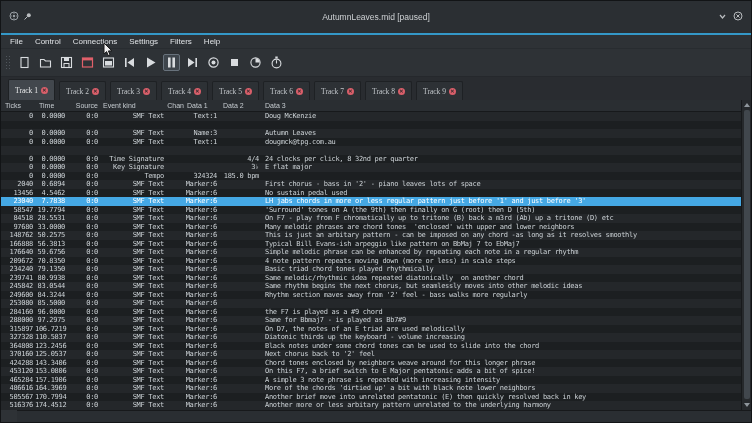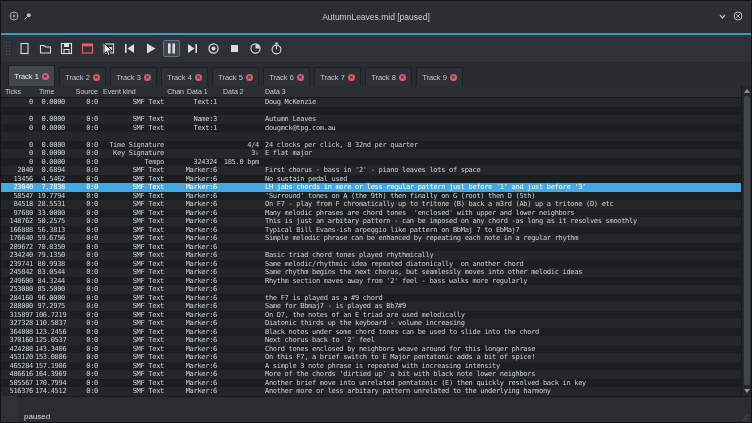--- a/index.html
+++ b/index.html
@@ -27,21 +27,21 @@
   .drag-handle { width: 5px; height: 16px; margin-right: 2px;
     background-image: radial-gradient(#50565c 35%, transparent 40%);
     background-size: 3px 3px; }
   .tb-btn { width: 17px; height: 17px; display:flex; align-items:center; justify-content:center; border:1px solid transparent; border-radius:2px; }
   .tb-btn.active { background:#3e454c; border-color:#68727c; }
   .tb-btn svg { display:block; }
   
   .tabbar { height: 23px; background: #292c30; display: flex; align-items: flex-end; padding-left: 7px; flex: none; }
   .tab { width: 47px; height: 19px; margin-right: 4px; background: #2d3135; border: 1px solid #1e2124; border-bottom: none;
     border-radius: 2px 2px 0 0; display: flex; align-items: center; justify-content: center; gap: 3px;
-    color: #c3c7cb; font-size: 7.5px; }
+    color: #c3c7cb; font-size: 7.5px; font-family: Liberation Serif, serif; }
   .tab.active { background: #42474d; height: 21px; color: #ecedee; }
   .tab .close { width: 7px; height: 7px; border-radius: 50%; background: #d95f6a; color: #30262a;
     font-size: 5px; line-height: 7px; text-align: center; font-weight: bold; flex:none; }
   
   .tablewrap { position: relative; flex: 1; display: flex; flex-direction: column; background:#1b1e20; }
   .grid-row { display: grid; grid-template-columns: 34px 34px 29px 66px 20px 33px 42px 1fr; padding-right: 10px; }
   .thead { height: 12px; background: #2a2e32; color: #c6ccd1; font-size: 7px;
     border-bottom: 1px solid #17191b; flex: none; align-items: center; }
   .thead span { overflow: hidden; white-space: nowrap; }
   .h-left4 { padding-left: 4px; } .h-left5 { padding-left: 5px; } .h-left3 { padding-left: 3px; } .h-left6 { padding-left: 6px; }
@@ -99,20 +99,28 @@
       <span>
         <svg width="10" height="10" viewBox="0 0 10 10">
             <circle cx="5" cy="5" r="4" fill="none" stroke="#b9bcbf" stroke-width="1"></circle>
             <path d="M3.4 3.4 L6.6 6.6 M6.6 3.4 L3.4 6.6" stroke="#b9bcbf" stroke-width="1"></path>
           </svg>
       </span>
     </div>
   </div>
   <div class="accent-line"></div>
 
+  <div class="menubar" id="menubar">
+      <span>File</span>
+      <span>Control</span>
+      <span>Connections</span>
+      <span>Settings</span>
+      <span>Filters</span>
+      <span>Help</span>
+    </div>
 
   <div class="toolbar" id="toolbar">
     <div class="drag-handle"></div>
   <div class="tb-btn">
         <svg width="13" height="13" viewBox="0 0 13 13">
           <rect x="3" y="1.5" width="7" height="10" fill="none" stroke="#d9dcdf" stroke-width="1.1"></rect>
         </svg>
       </div>
       <div class="tb-btn">
         <svg width="13" height="13" viewBox="0 0 13 13">
@@ -409,20 +417,21 @@
           <span class="c-d3">Simple melodic phrase can be enhanced by repeating each note in a regular rhythm</span>
         </div>
         <div class="grid-row trow odd">
           <span class="c-r c-ticks">209672</span>
           <span class="c-r c-time">70.8350</span>
           <span class="c-r">0:0</span>
           <span class="c-kind">SMF Text</span>
           <span class="c-r"></span>
           <span class="c-r">Marker:6</span>
           <span class="c-r"></span>
+          <span class="c-d3">4 note pattern repeats moving down (more or less) in scale steps</span>
         </div>
         <div class="grid-row trow even">
           <span class="c-r c-ticks">234240</span>
           <span class="c-r c-time">79.1350</span>
           <span class="c-r">0:0</span>
           <span class="c-kind">SMF Text</span>
           <span class="c-r"></span>
           <span class="c-r">Marker:6</span>
           <span class="c-r"></span>
           <span class="c-d3">Basic triad chord tones played rhythmically</span>

